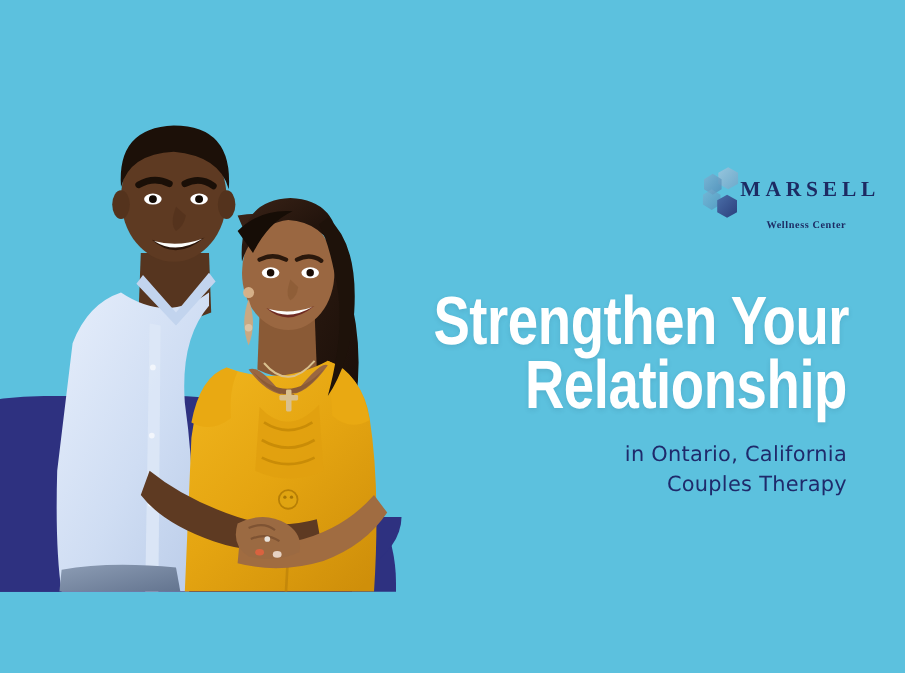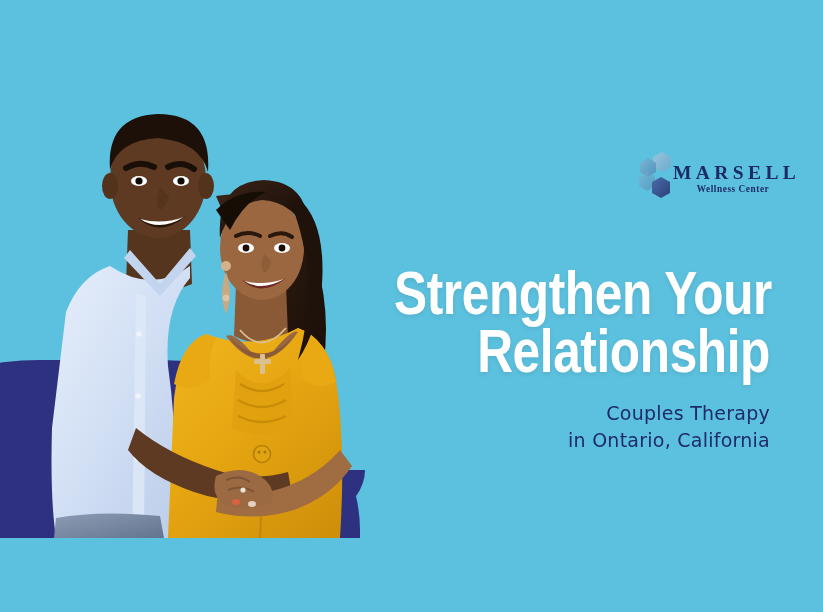--- a/index.html
+++ b/index.html
@@ -101,21 +101,21 @@
     margin: 11px 0 0 0;
     padding-left: 3px;
     white-space: nowrap;
   }
   .logo-tagline {
     font-family: "Liberation Serif", serif;
     font-weight: 700;
     font-size: 9.3px;
     letter-spacing: 0.55px;
     color: #1d2b63;
-    margin: 1px 0 0 0;
+    margin: 17px 0 0 0;
     padding-left: 16px;
     white-space: nowrap;
   }
 
   
   .headline {
     position: absolute;
     right: 53px;
     top: 222px;
     width: 470px;
@@ -331,17 +331,17 @@
       <div class="logo-tagline">Wellness Center</div>
     </div>
   </div>
 
   <h1 class="headline">
     <span class="headline-line">Strengthen Your</span>
     <span class="headline-line">Relationship</span>
   </h1>
 
   <div class="subtitle">
+    <span class="subtitle-line">in Ontario, California</span>
     <span class="subtitle-line">Couples Therapy</span>
-    <span class="subtitle-line">in Ontario, California</span>
   </div>
 
 </div>
 
 </body></html>

